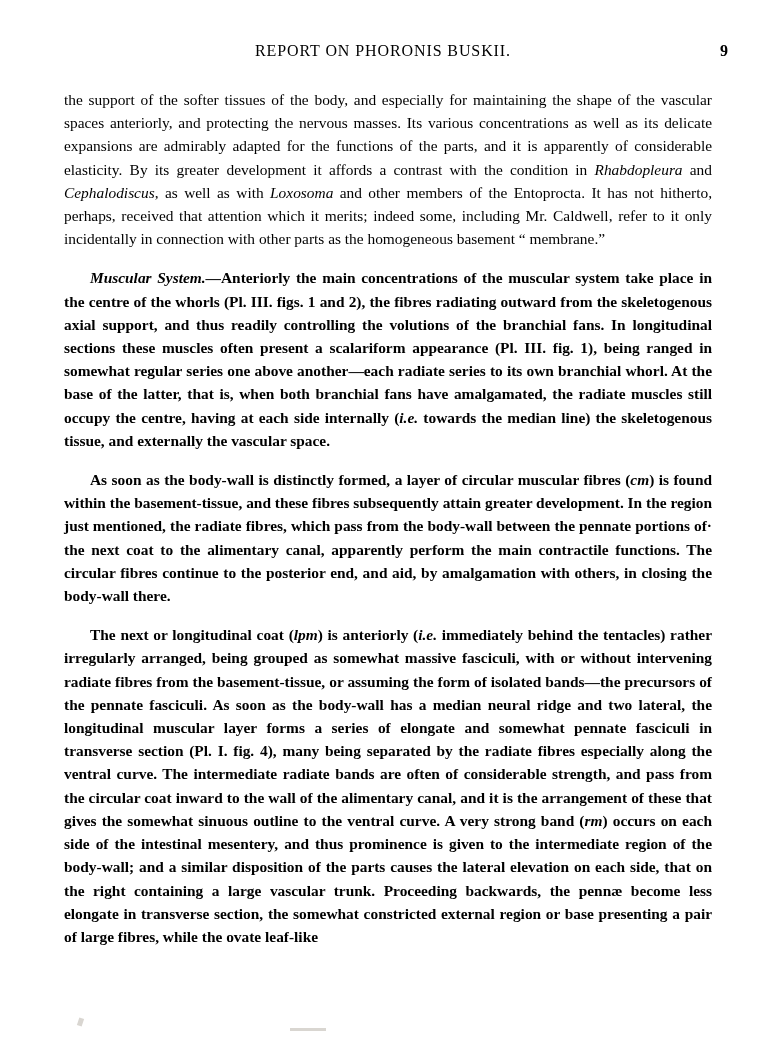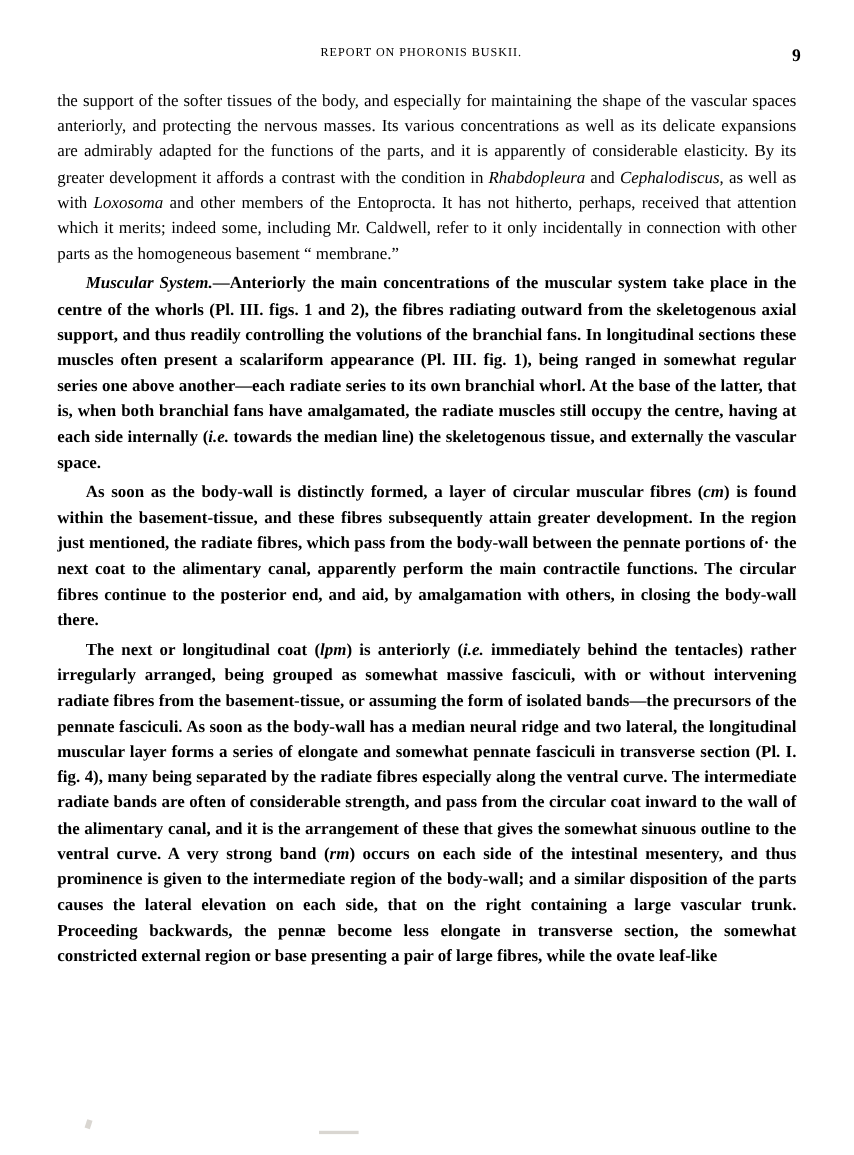--- a/index.html
+++ b/index.html
@@ -20,39 +20,39 @@
     box-sizing: border-box;
     padding: 42px 48px 0 48px;
   }
   .running-head {
     position: relative;
     height: 30px;
     margin-bottom: 8px;
   }
   .running-title {
     text-align: center;
-    font-size: 11px;
+    font-size: 16px;
     letter-spacing: 0.9px;
     font-weight: normal;
     text-transform: uppercase;
     padding-right: 10px;
   }
   .page-number {
     position: absolute;
     right: 0;
     top: 0;
     font-size: 16px;
     font-weight: bold;
   }
   .body-text {
     width: 680px;
     margin: 0 auto;
   }
   p {
-    margin: 4px;
+    margin: 16px;
     font-size: 15.4px;
     line-height: 23.2px;
     text-align: justify;
     text-justify: inter-word;
     hyphens: none;
   }
   p.indent {
     text-indent: 26px;
     font-weight: bold;
   }

